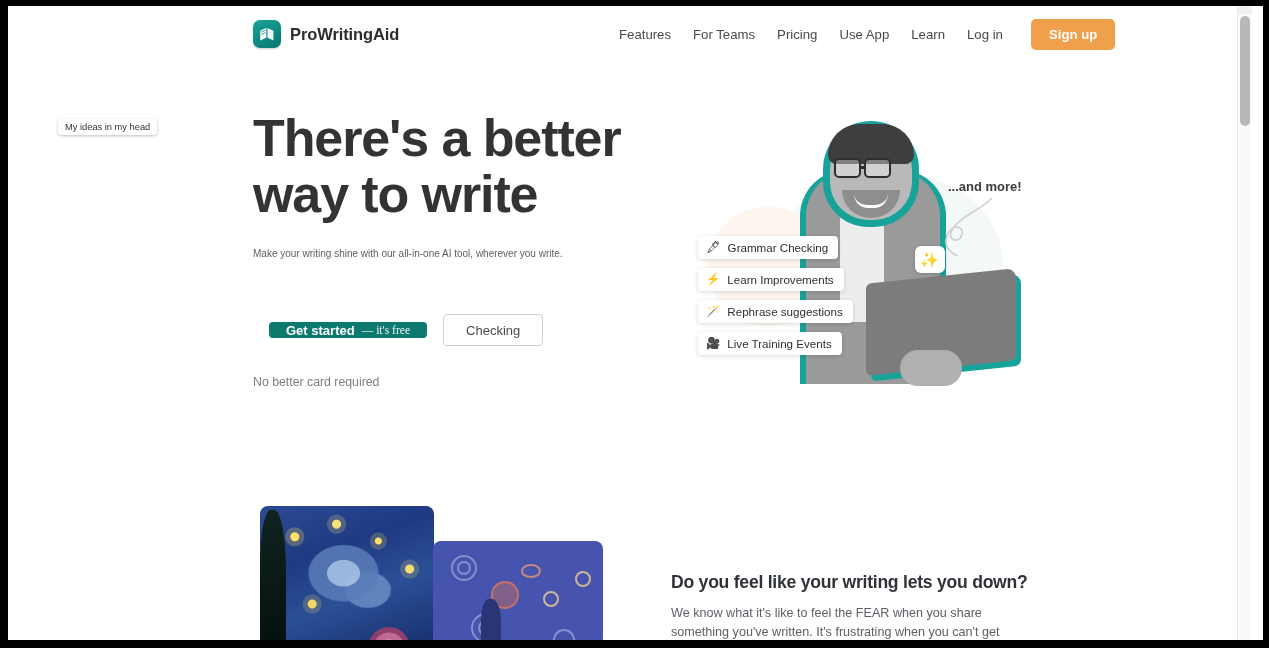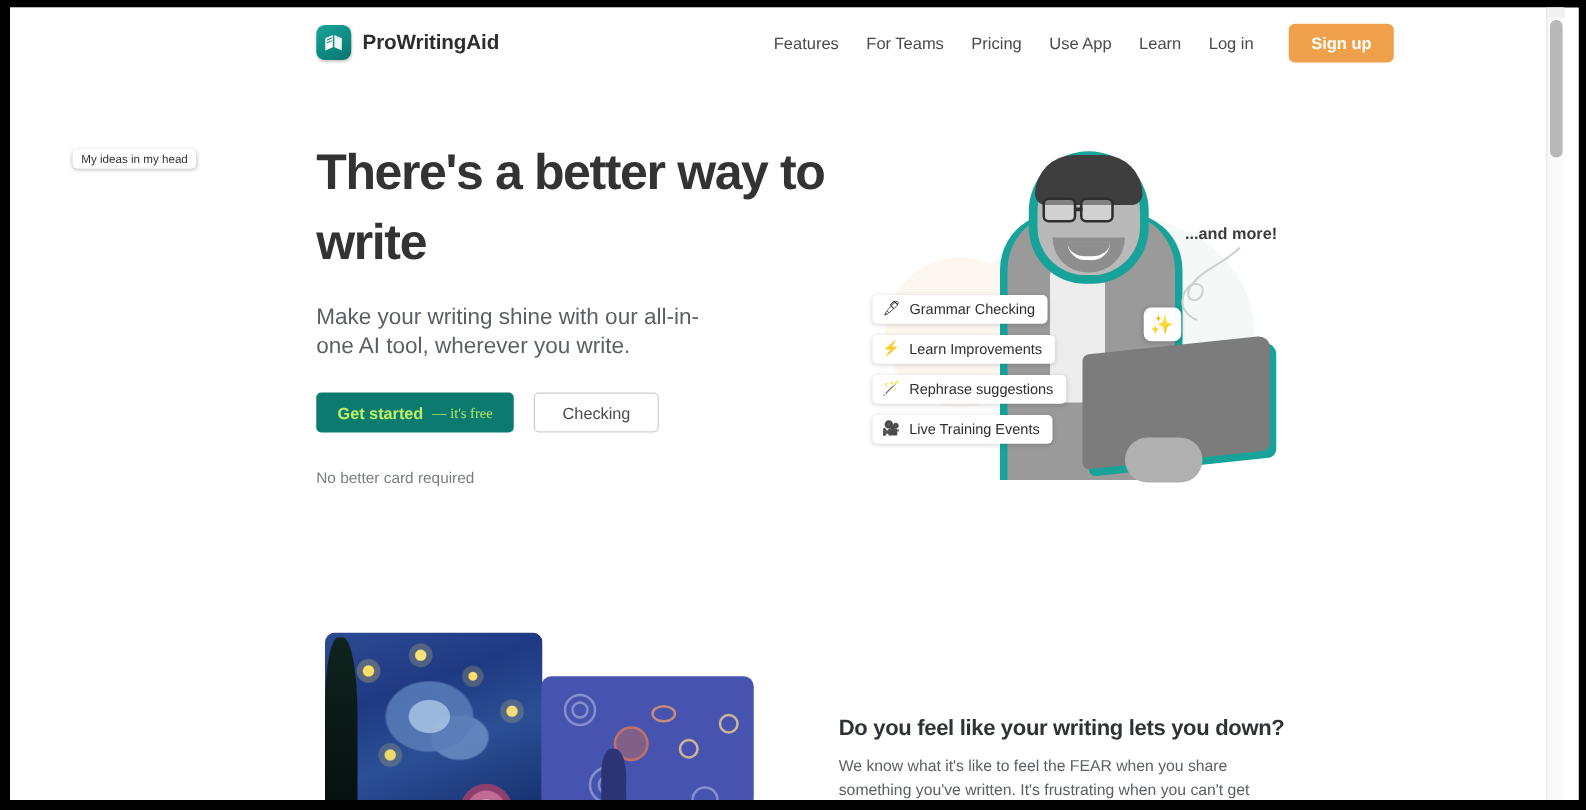--- a/index.html
+++ b/index.html
@@ -69,38 +69,39 @@
     background: #f0a04b; color: #ffffff;
     font-size: 13.2px; font-weight: bold;
     padding: 8px 18px; border-radius: 5px;
     cursor: pointer; white-space: nowrap;
   }
 
   
   #hero-title {
     position: absolute; left: 245px; top: 104px;
     width: 440px;
-    font-size: 40px; line-height: 56px; font-weight: bold;
+    font-size: 52px; line-height: 56px; font-weight: bold;
     color: #333333; letter-spacing: -1.1px;
   }
   #hero-sub {
     position: absolute; left: 245px; top: 236px;
     width: 330px;
-    font-size: 18px; line-height: 23px; color: #5c6066;
+    font-size: 10px; line-height: 23px; color: #5c6066;
   }
   #hero-actions {
     position: absolute; left: 245px; top: 308px;
     display: flex; align-items: center; gap: 16px;
   }
   #get-started-btn {
-    background: #0d7a70; color: #bef264;
+    background: #0d7a70; color: #ffffff;
     font-size: 13px; font-weight: bold;
-    height: 32px; padding: 0 17px; border-radius: 4px;
+    height: 16px; padding: 0 17px; border-radius: 4px;
     display: flex; align-items: center; gap: 7px; cursor: pointer;
     white-space: nowrap;
+    margin-left: 16px;
   }
   #get-started-note { font-weight: normal; font-size: 11.6px; opacity: .92; font-family: Liberation Serif, serif; }
   #purchase-btn {
     background: #ffffff; color: #4a4a4a;
     border: 1px solid #cfcfcf;
     font-size: 13px; height: 32px; padding: 0 22px; border-radius: 4px;
     display: flex; align-items: center; cursor: pointer; white-space: nowrap;
   }
   #no-card {
     position: absolute; left: 245px; top: 369px;

